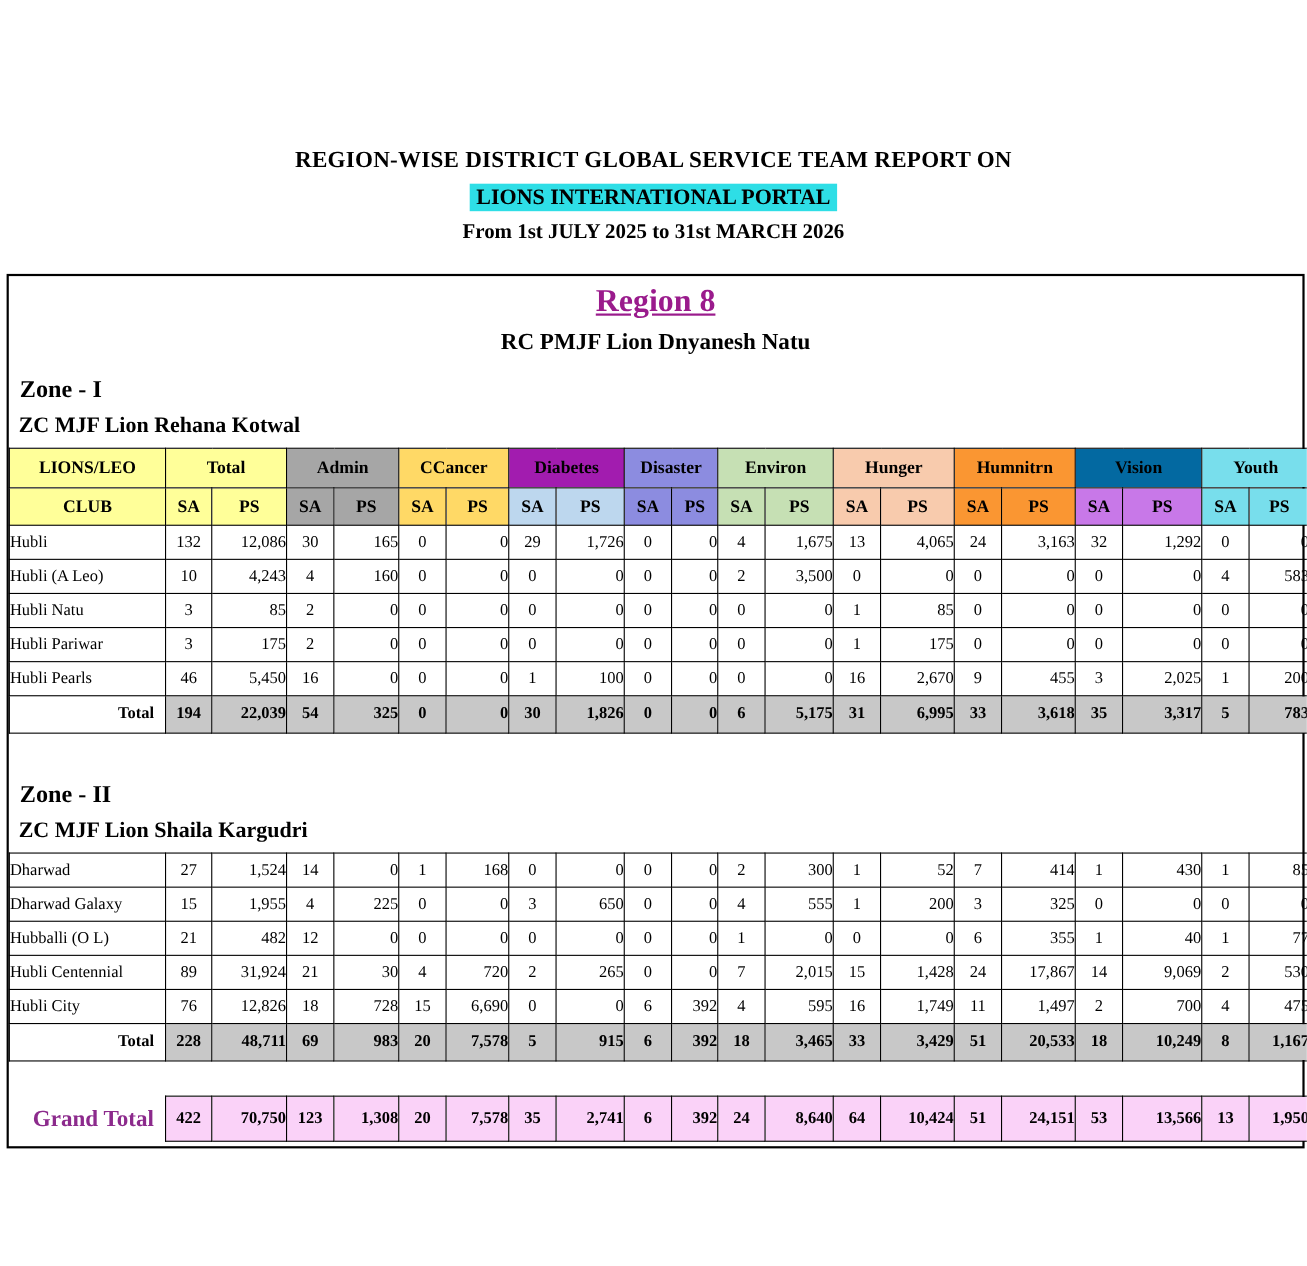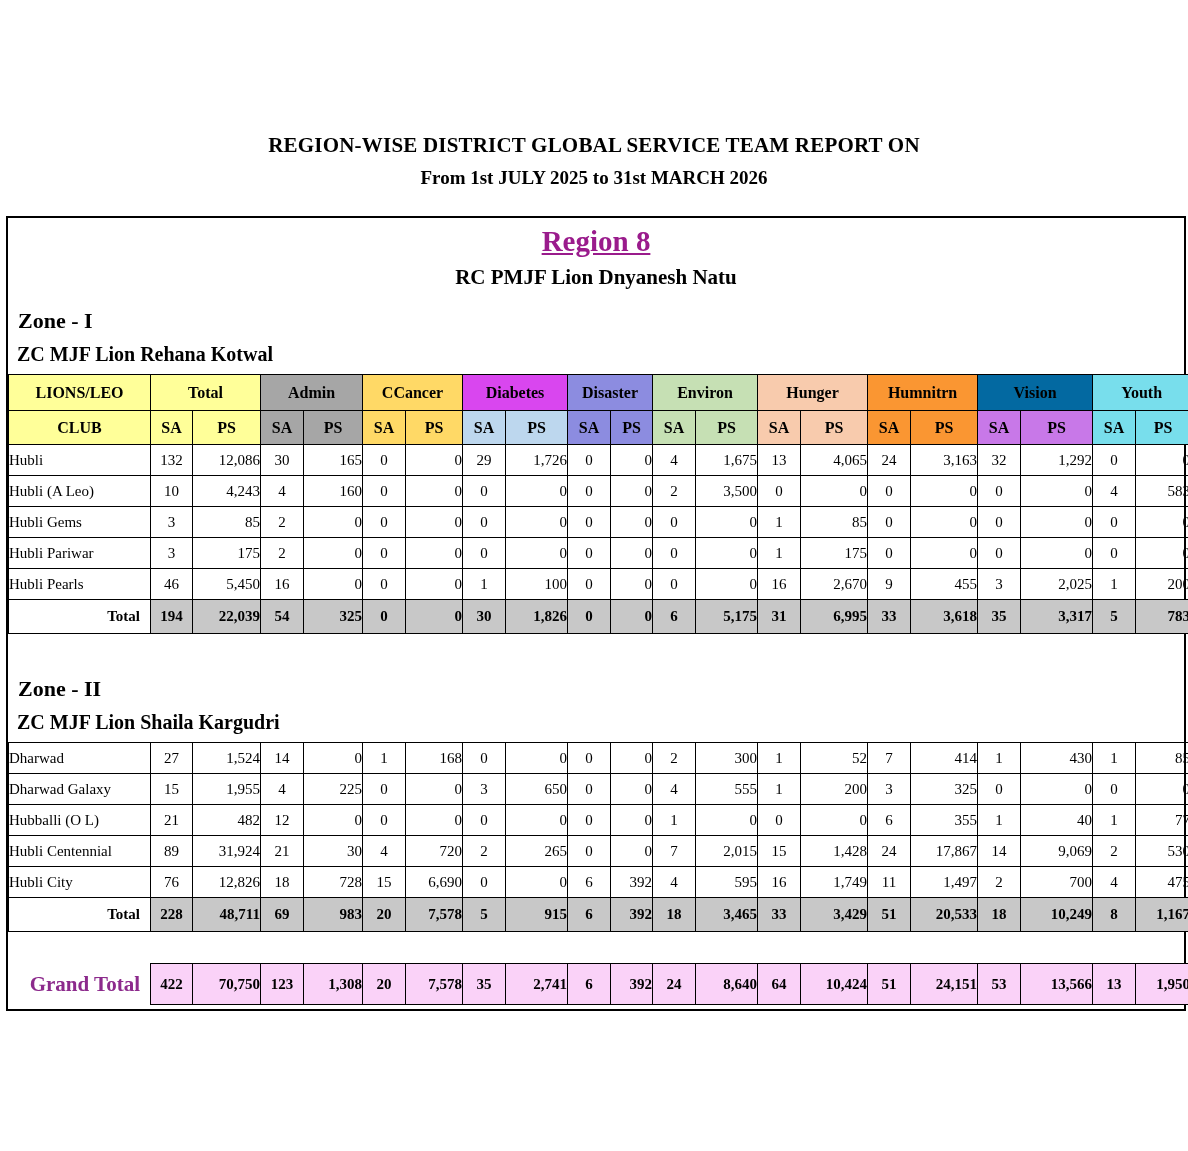--- a/index.html
+++ b/index.html
@@ -62,20 +62,23 @@
   table.grand { width:calc(100% - 142px); }
   table.grand td { height:40px; font-weight:bold; background:var(--grand_fill,#fad2f8); }
 </style>
 </head>
 <body>
 
 <div class="page">
 
   <header class="titles">
     <div class="t1">REGION-WISE DISTRICT GLOBAL SERVICE TEAM REPORT ON</div>
+    <div class="t2">
+      <span class="hl">LIONS INTERNATIONAL PORTAL</span>
+    </div>
     <div class="t3">From 1st JULY 2025 to 31st MARCH 2026</div>
   </header>
 
   <div class="box">
 
     <div class="region-title">
       <span class="ul">Region 8</span>
     </div>
     <div class="region-chair">RC PMJF Lion Dnyanesh Natu</div>
 
@@ -105,21 +108,21 @@
           <col style="width: 72px;">
           <col style="width: 43px;">
           <col style="width: 55px;">
         </colgroup>
       <thead id="thead1">
           <tr class="grp">
             <th style="background: rgb(255, 255, 153);">LIONS/LEO</th>
             <th colspan="2" style="background: rgb(255, 255, 153);">Total</th>
             <th colspan="2" style="background: rgb(166, 166, 166);">Admin</th>
             <th colspan="2" style="background: rgb(255, 217, 102);">CCancer</th>
-            <th colspan="2" style="background: #d946ef;">Diabetes</th>
+            <th colspan="2" style="background: #a21caf;">Diabetes</th>
             <th colspan="2" style="background: rgb(140, 140, 224);">Disaster</th>
             <th colspan="2" style="background: rgb(198, 224, 180);">Environ</th>
             <th colspan="2" style="background: rgb(248, 203, 173);">Hunger</th>
             <th colspan="2" style="background: rgb(250, 150, 50);">Humnitrn</th>
             <th colspan="2" style="background: #0369a1;">Vision</th>
             <th colspan="2" style="background: rgb(120, 222, 236);">Youth</th>
           </tr>
           <tr class="sub">
             <th style="background: rgb(255, 255, 153);">CLUB</th>
             <th style="background: rgb(255, 255, 153);">SA</th>
@@ -185,21 +188,21 @@
             <td class="sa">0</td>
             <td class="ps">0</td>
             <td class="sa">0</td>
             <td class="ps">0</td>
             <td class="sa">0</td>
             <td class="ps">0</td>
             <td class="sa">4</td>
             <td class="ps">583</td>
           </tr>
           <tr>
-            <td class="club">Hubli Gems</td>
+            <td class="club">Hubli Natu</td>
             <td class="sa">3</td>
             <td class="ps">85</td>
             <td class="sa">2</td>
             <td class="ps">0</td>
             <td class="sa">0</td>
             <td class="ps">0</td>
             <td class="sa">0</td>
             <td class="ps">0</td>
             <td class="sa">0</td>
             <td class="ps">0</td>

